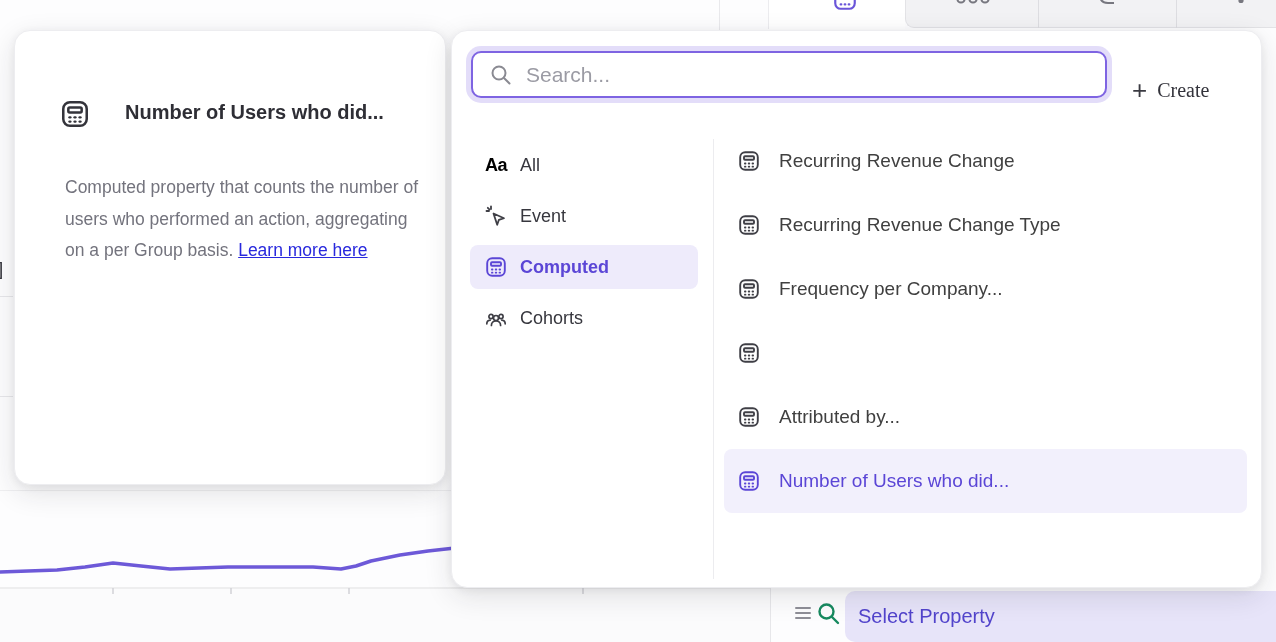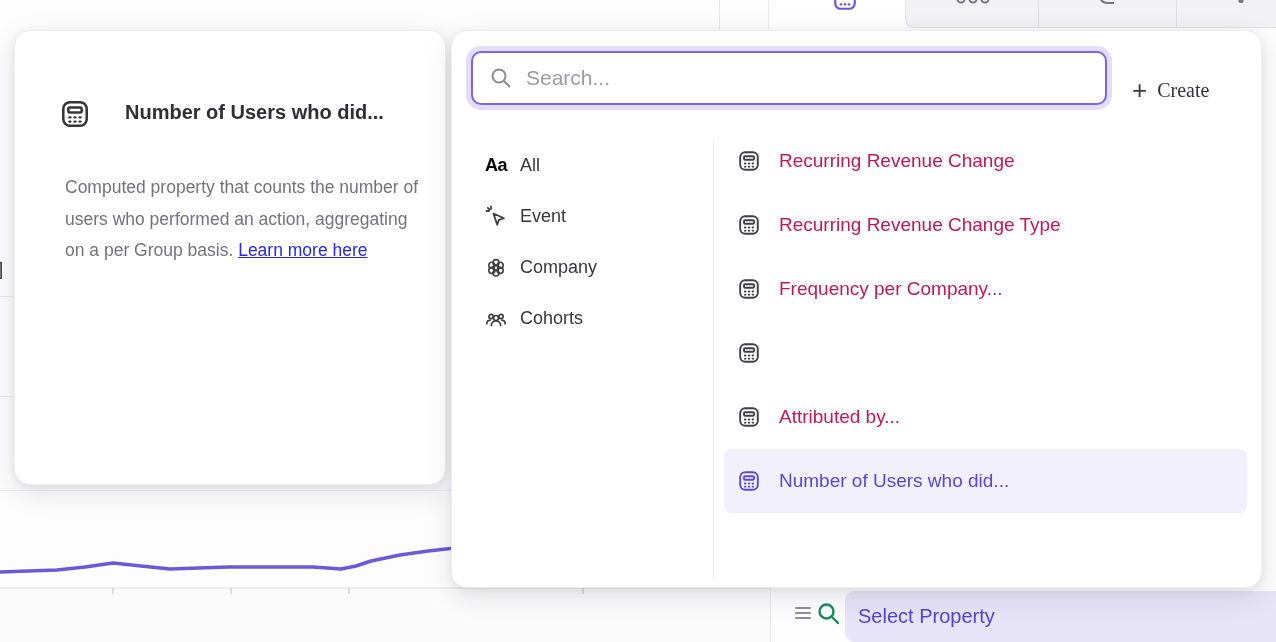--- a/index.html
+++ b/index.html
@@ -41,21 +41,21 @@
     box-shadow:0 8px 28px rgba(30,30,40,.12), 0 2px 8px rgba(30,30,40,.06); }
   #tooltip-card { left:14px; top:30px; width:432px; height:455px; z-index:5; }
   #tooltip-icon { position:absolute; left:44px; top:66px; color:#34343b; }
   #tooltip-title { position:absolute; left:110px; top:70px; font-size:20px; font-weight:700; color:#2e2e35; }
   #tooltip-body { position:absolute; left:50px; top:141px; width:362px; font-size:17.5px;
     line-height:31.5px; color:#73737d; }
   #tooltip-body a { color:#2828dd; text-decoration:underline; cursor:pointer; }
 
   
   #picker-panel { left:451px; top:30px; width:811px; height:558px; z-index:6; }
-  #search-wrap { position:absolute; left:19px; top:20px; width:636px; height:54px;
+  #search-wrap { position:absolute; left:19px; top:20px; width:636px; height:47px;
     border:2px solid #7e64e2; border-radius:10px; box-shadow:0 0 0 5px rgba(126,100,226,.22);
     background:#fff; display:flex; align-items:center; }
   #search-wrap svg { margin-left:16px; flex:0 0 auto; }
   #search-input { border:none; outline:none; flex:1; height:100%; font-size:21px;
     font-family:"Liberation Sans", sans-serif; color:#3a3a41; padding-left:13px; background:transparent; }
   #search-input::placeholder { color:#9b9ba4; }
   #create-btn { position:absolute; left:680px; top:40px; height:38px; display:flex; align-items:center;
     gap:10px; cursor:pointer; }
   #create-btn .plus { font-size:26px; color:#3a3a41; font-weight:400; line-height:1; }
   #create-btn .lbl { font-size:20px; color:#33333b; font-weight:500;font-family:Liberation Serif, serif; }
@@ -66,21 +66,21 @@
   .cat-item .ic { width:24px; height:24px; margin-left:14px; display:flex; align-items:center;
     justify-content:center; color:#3f3f46; }
   .cat-item .lb { margin-left:12px; font-size:18px; }
   .cat-item.selected { background:#eeebfb; color:#5b46d6; font-weight:600; }
   .cat-item.selected .ic { color:#5b46d6; }
   .aa-glyph { font-size:18px; font-weight:600; color:#000000; letter-spacing:-0.5px; }
 
   #picker-divider { position:absolute; left:261px; top:108px; bottom:8px; width:1px; background:#ececef; }
 
   #prop-list { position:absolute; left:272px; top:98px; right:14px; }
-  .prop-row { height:64px; display:flex; align-items:center; border-radius:8px; color:#be185d; cursor:pointer; }
+  .prop-row { height:64px; display:flex; align-items:center; border-radius:8px; color:#404040; cursor:pointer; }
   .prop-row .ic { width:24px; height:24px; margin-left:13px; color:#3f3f46; flex:0 0 auto; }
   .prop-row .lb { margin-left:18px; font-size:19px; white-space:nowrap; }
   .prop-row.selected { background:#f2f0fc; color:#5b46d6; }
   .prop-row.selected .ic { color:#5b46d6; }
   .prop-row.selected .lb { font-weight:500; }
 </style>
 </head>
 <body>
 
 <div id="stage">
@@ -200,33 +200,36 @@
         <span class="ic">
           <svg width="24" height="24" viewBox="0 0 24 24" fill="none" stroke="currentColor" stroke-width="1.8" stroke-linecap="round" stroke-linejoin="round">
             <path d="M9.5 9.5 L20 14.2 L14.9 15.8 L13.2 20.8 Z"></path>
             <line x1="7" y1="2.5" x2="7" y2="5"></line>
             <line x1="2.5" y1="7" x2="5" y2="7"></line>
             <line x1="3.8" y1="3.8" x2="5.6" y2="5.6"></line>
           </svg>
         </span>
         <span class="lb">Event</span>
       </div>
-      <div class="cat-item">
+      <div class="cat-item selected">
         <span class="ic">
-          <svg width="24" height="24" viewBox="0 0 24 24" fill="none" stroke="currentColor" stroke-width="1.6">
-            <circle cx="12" cy="7.6" r="3"></circle>
-              <circle cx="7.8" cy="10.2" r="3"></circle>
-              <circle cx="16.2" cy="10.2" r="3"></circle>
-            <circle cx="12" cy="12.8" r="3"></circle>
-              <circle cx="7.8" cy="15.4" r="3"></circle>
-              <circle cx="16.2" cy="15.4" r="3"></circle>
-            <circle cx="12" cy="18" r="3"></circle>
+          <svg width="24" height="24" viewBox="0 0 24 24" fill="none" stroke="currentColor" stroke-width="1.9">
+            <rect x="3.2" y="3.2" width="17.6" height="17.6" rx="5"></rect>
+            <rect x="7" y="7.2" width="10" height="3.6" rx="1"></rect>
+            <g fill="currentColor" stroke="none">
+              <rect x="7" y="13.6" width="2.4" height="1.8" rx="0.9"></rect>
+                <rect x="10.8" y="13.6" width="2.4" height="1.8" rx="0.9"></rect>
+                <rect x="14.6" y="13.6" width="2.4" height="1.8" rx="0.9"></rect>
+              <rect x="7" y="16.8" width="2.4" height="1.8" rx="0.9"></rect>
+                <rect x="10.8" y="16.8" width="2.4" height="1.8" rx="0.9"></rect>
+                <rect x="14.6" y="16.8" width="2.4" height="1.8" rx="0.9"></rect>
+            </g>
           </svg>
         </span>
-        <span class="lb">Company</span>
+        <span class="lb">Computed</span>
       </div>
       <div class="cat-item">
         <span class="ic">
           <svg width="24" height="24" viewBox="0 0 24 24" fill="none" stroke="currentColor" stroke-width="1.7" stroke-linecap="round">
             <circle cx="7" cy="10.5" r="2.1"></circle>
             <circle cx="17" cy="10.5" r="2.1"></circle>
             <circle cx="12" cy="12" r="2.5"></circle>
             <path d="M7.4 19.5 c0-2.6 2-4.6 4.6-4.6 s4.6 2 4.6 4.6"></path>
             <path d="M2.8 17.8 c0-2 1.5-3.5 3.4-3.7"></path>
             <path d="M21.2 17.8 c0-2 -1.5-3.5 -3.4-3.7"></path>

